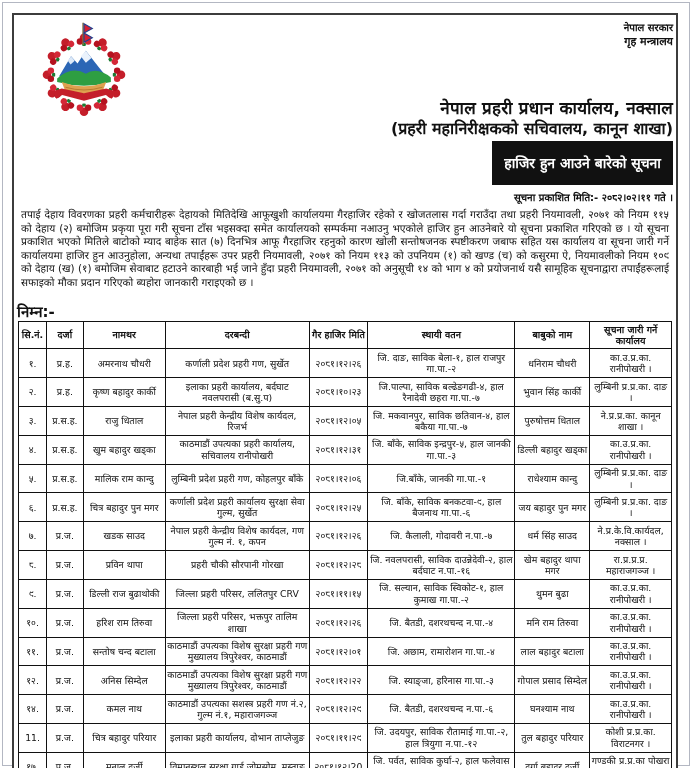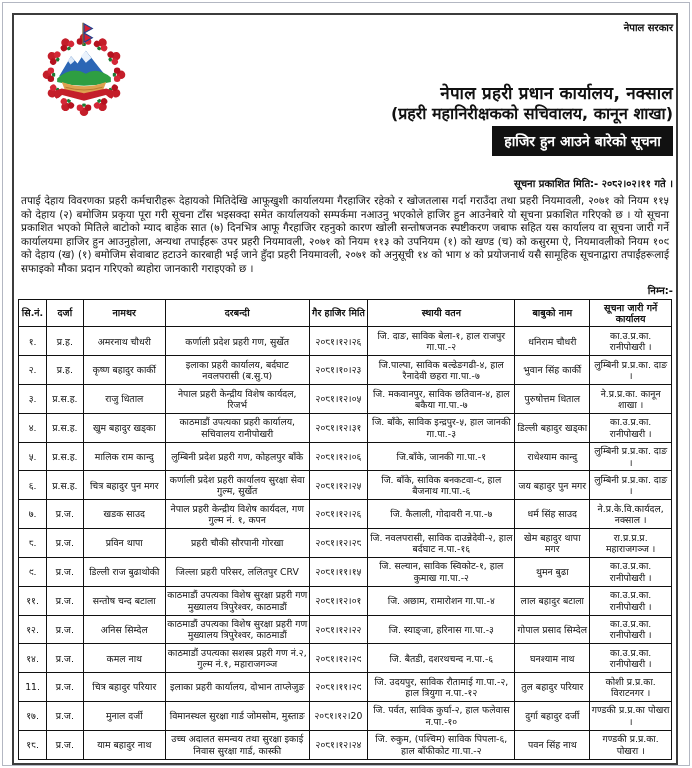--- a/index.html
+++ b/index.html
@@ -14,27 +14,27 @@
     border:2px solid #3c3c3c;background:#fff;padding:4px 3px 3px;
   }
   .header{position:relative;text-align:right;padding-top:2px;}
   .emblem{position:absolute;left:20px;top:2px;width:94px;height:100px;}
   .h-gov{font-size:10px;font-weight:bold;line-height:13px;}
   .h-ministry{font-size:11px;font-weight:bold;line-height:15px;}
   .h-office{font-size:17px;font-weight:bold;line-height:23px;letter-spacing:.2px;margin-top:48px;}
   .h-sub{font-size:16px;font-weight:bold;line-height:17px;}
   .title-band{
     display:inline-block;background:#111;color:#fff;font-weight:bold;
-    font-size:14px;line-height:18px;padding:6px 12px;margin-top:4px;
-  }
-  .pub-date{font-size:10px;font-weight:bold;line-height:15px;margin-top:20px;}
+    font-size:14px;line-height:18px;padding:13px 12px;margin-top:4px;
+  }
+  .pub-date{font-size:10px;font-weight:bold;line-height:15px;margin-top:5px;}
   .body-text{
-    margin:3px 4px 8px;text-align:justify;font-size:10.4px;line-height:13.6px;
-  }
-  .nimna{text-align:right;font-weight:bold;font-size:10px;line-height:13px;margin-top:1px;}
+    margin:3px 4px 16px;text-align:justify;font-size:10.4px;line-height:13.6px;
+  }
+  .nimna{text-align:left;font-weight:bold;font-size:15px;line-height:13px;margin-top:1px;}
   table.personnel{
     width:calc(100% - 2px);margin:2px auto 0;border-collapse:collapse;table-layout:fixed;
     border:1.5px solid #111;
   }
   table.personnel th,table.personnel td{
     border:1px solid #111;text-align:center;vertical-align:middle;
     font-size:9.3px;line-height:11.4px;padding:2.5px 1px;word-wrap:break-word;
   }
   table.personnel th{font-weight:bold;font-size:9.5px;padding:2px 0;}
   .c-sn{width:4.3%;}.c-rank{width:5.6%;}.c-name{width:12.6%;}.c-post{width:22.0%;}
@@ -78,20 +78,21 @@
         <path d="M36 38 L40 43 L35.5 47 L32.5 43 Z" fill="#dce9f8"></path>
         <path d="M21 62 Q37 48 52 57 Q64 49 79 61 L79 66 Q50 74 21 66 Z" fill="#2e9e42"></path>
         <path d="M26 66 q24 9 48 0 l-3.5 9 q-20.5 7 -41 0 Z" fill="#dfa14f"></path>
         <path d="M30 71.5 q20 6 40 0" stroke="#b57a2e" fill="none" stroke-width="1"></path>
         <path d="M16 76 L26 73 L50 78 L74 73 L84 76 L80 84 L73.5 80 L50 86 L26.5 80 L20 84 Z" fill="#c41e2a"></path>
         <path d="M49 2 L49 26" stroke="#8a6d3b" stroke-width="1.6"></path>
         <path d="M50 3 L59 8 L50 13 L59 18 L50 23 Z" fill="#d61f33" stroke="#23418e" stroke-width="1.2"></path>
       </svg>
     </div>
     <div class="h-gov">नेपाल सरकार</div>
+    <div class="h-ministry">गृह मन्त्रालय</div>
     <div class="h-office">नेपाल प्रहरी प्रधान कार्यालय, नक्साल</div>
     <div class="h-sub">(प्रहरी महानिरीक्षकको सचिवालय, कानून शाखा)</div>
     <div>
       <span class="title-band">हाजिर हुन आउने बारेको सूचना</span>
     </div>
     <div class="pub-date">सूचना प्रकाशित मिति:- २०८२।०२।११ गते ।</div>
   </div>
 
   <p class="body-text">तपाई देहाय विवरणका प्रहरी कर्मचारीहरू देहायको मितिदेखि आफूखुशी कार्यालयमा गैरहाजिर रहेको र खोजतलास गर्दा गराउँदा तथा प्रहरी नियमावली, २०७१ को नियम ११५ को देहाय (२) बमोजिम प्रकृया पूरा गरी सूचना टाँस भइसक्दा समेत कार्यालयको सम्पर्कमा नआउनु भएकोले हाजिर हुन आउनेबारे यो सूचना प्रकाशित गरिएको छ । यो सूचना प्रकाशित भएको मितिले बाटोको म्याद बाहेक सात (७) दिनभित्र आफू गैरहाजिर रहनुको कारण खोली सन्तोषजनक स्पष्टीकरण जबाफ सहित यस कार्यालय वा सूचना जारी गर्ने कार्यालयमा हाजिर हुन आउनुहोला, अन्यथा तपाईंहरू उपर प्रहरी नियमावली, २०७१ को नियम ११३ को उपनियम (१) को खण्ड (च) को कसुरमा ऐ, नियमावलीको नियम १०९ को देहाय (ख) (१) बमोजिम सेवाबाट हटाउने कारबाही भई जाने हुँदा प्रहरी नियमावली, २०७१ को अनुसूची १४ को भाग ४ को प्रयोजनार्थ यसै सामूहिक सूचनाद्वारा तपाईंहरूलाई सफाइको मौका प्रदान गरिएको ब्यहोरा जानकारी गराइएको छ ।</p>
 
@@ -205,20 +206,30 @@
           <td>९.</td>
           <td>प्र.ज.</td>
           <td>डिल्ली राज बुढाथोकी</td>
           <td>जिल्ला प्रहरी परिसर, ललितपुर CRV</td>
           <td>२०८१।११।१५</td>
           <td>जि. सल्यान, साविक स्विकोट-१, हाल कुमाख गा.पा.-२</td>
           <td>थुमन बुढा</td>
           <td>का.उ.प्र.का. रानीपोखरी ।</td>
         </tr>
         <tr>
+          <td>१०.</td>
+          <td>प्र.ज.</td>
+          <td>हरिश राम तिरुवा</td>
+          <td>जिल्ला प्रहरी परिसर, भक्तपुर तालिम शाखा</td>
+          <td>२०८१।१२।२६</td>
+          <td>जि. बैतडी, दशरथचन्द न.पा.-४</td>
+          <td>मनि राम तिरुवा</td>
+          <td>का.उ.प्र.का. रानीपोखरी ।</td>
+        </tr>
+        <tr>
           <td>११.</td>
           <td>प्र.ज.</td>
           <td>सन्तोष चन्द बटाला</td>
           <td>काठमाडौं उपत्यका विशेष सुरक्षा प्रहरी गण मुख्यालय त्रिपुरेश्वर, काठमाडौं</td>
           <td>२०८१।१२।०१</td>
           <td>जि. अछाम, रामारोशन गा.पा.-४</td>
           <td>लाल बहादुर बटाला</td>
           <td>का.उ.प्र.का. रानीपोखरी ।</td>
         </tr>
         <tr>

